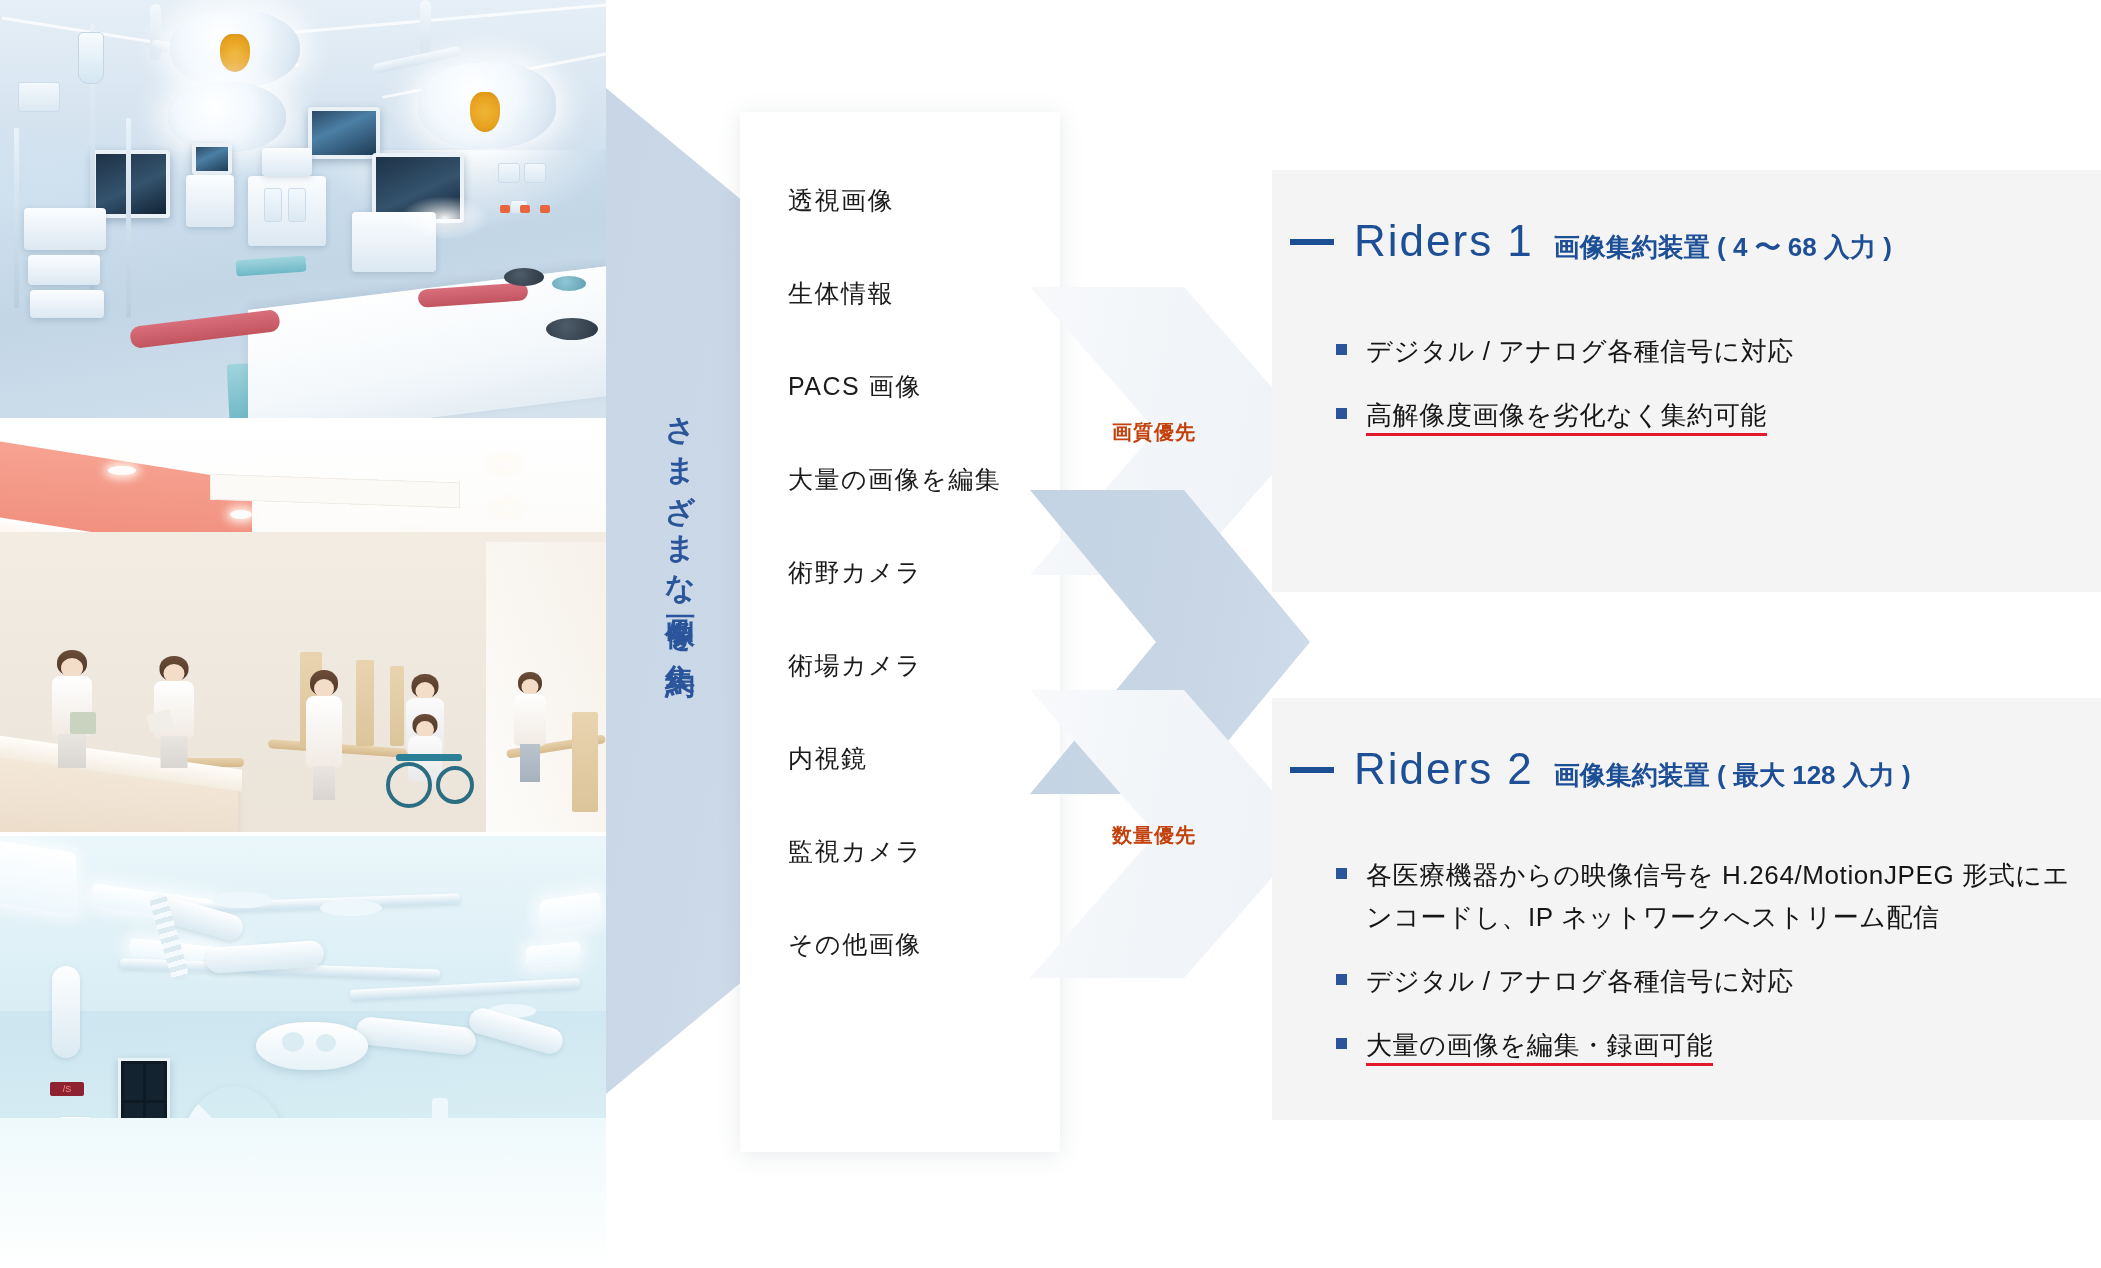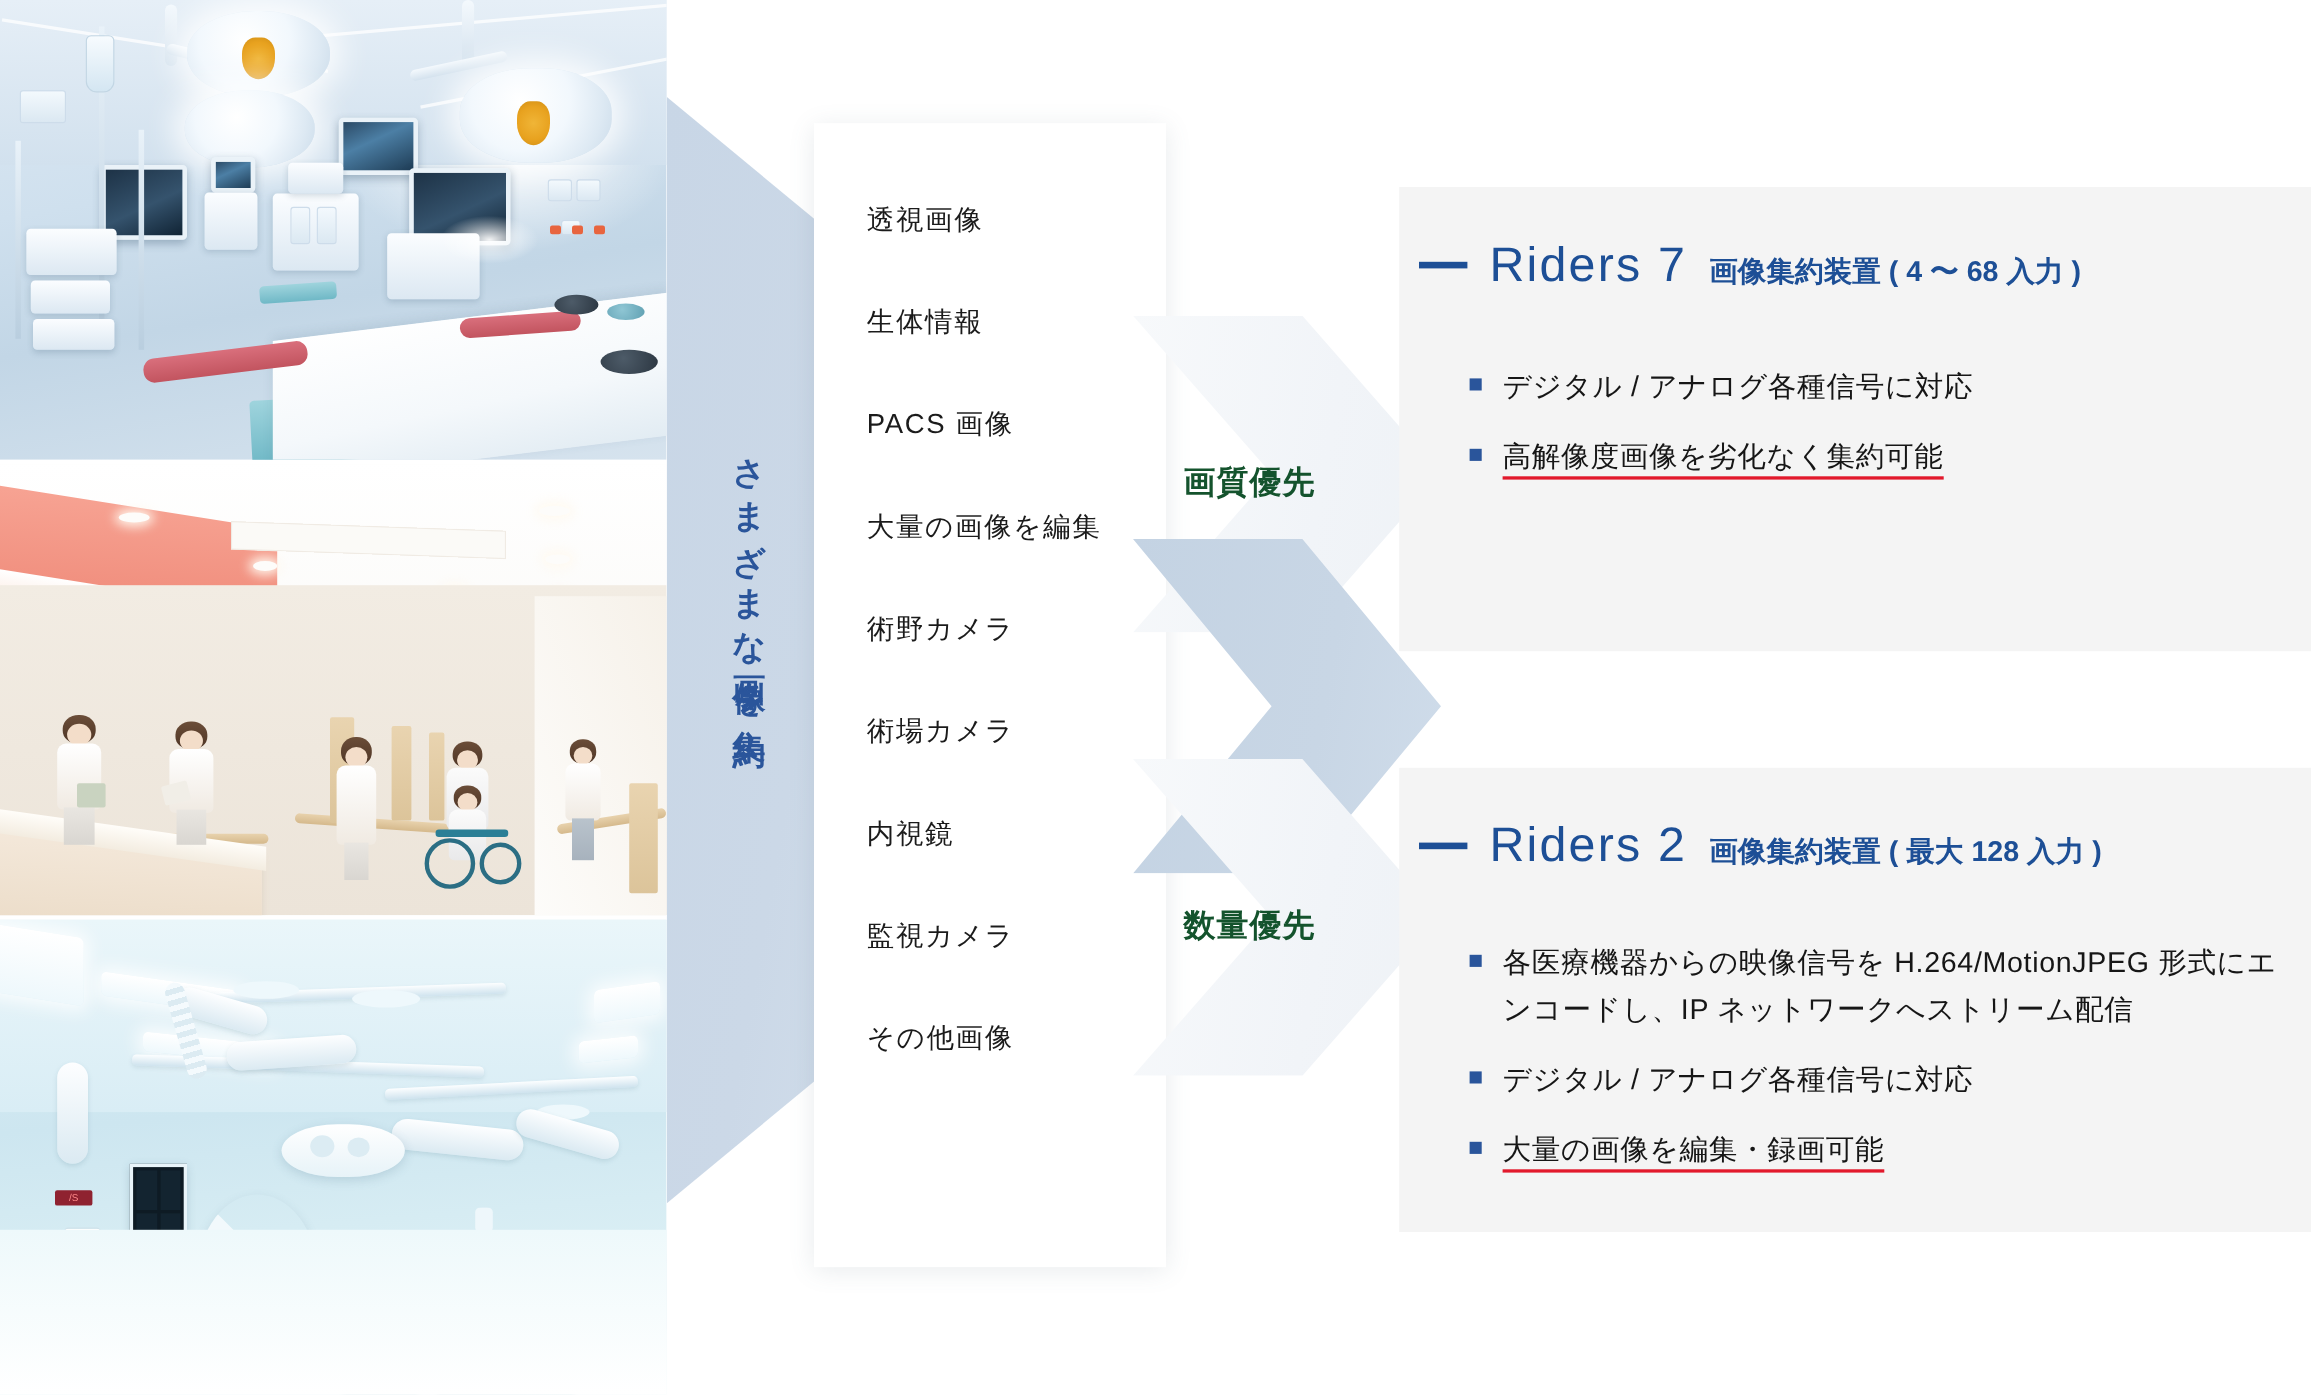--- a/index.html
+++ b/index.html
@@ -333,25 +333,26 @@
     width:280px; height:304px;
     clip-path: polygon(0 0, 55% 0, 100% 50%, 55% 100%, 0 100%, 45% 50%);
   }
   .arrow-2 {
     left:1030px; top:690px;
     width:280px; height:288px;
     clip-path: polygon(0 0, 55% 0, 100% 50%, 55% 100%, 0 100%, 45% 50%);
   }
   .arrow-label {
     position:absolute;
-    font-size:29px;
+    font-size:20px;
     font-weight:700;
-    color:#14532d;
+    color:#c2410c;
     letter-spacing:1px;
     white-space:nowrap;
+    margin-left:36px;
   }
   .arrow-label-1 { left:1076px; top:419px; }
   .arrow-label-2 { left:1076px; top:822px; }
 
   
   .rcard {
     position:absolute;
     left:1272px;
     width:829px;
     background:#f4f4f4;
@@ -653,21 +654,21 @@
   <div class="arrow arrow-light arrow-1"></div>
   <div class="arrow arrow-dark arrow-mid"></div>
   <div class="arrow arrow-light arrow-2"></div>
 
   <div class="arrow-label arrow-label-1">画質優先</div>
   <div class="arrow-label arrow-label-2">数量優先</div>
 
   <div class="rcard rcard-1">
     <div class="rhead" style="top:46px;">
       <span class="rhead-dash"></span>
-      <span class="rhead-title">Riders 7</span>
+      <span class="rhead-title">Riders 1</span>
       <span class="rhead-sub">画像集約装置 ( 4 〜 68 入力 )</span>
     </div>
     <div class="bullets" style="top:160px;">
       <div class="bullet">
         <span>デジタル / アナログ各種信号に対応</span>
       </div>
       <div class="bullet">
         <span class="ul">高解像度画像を劣化なく集約可能</span>
       </div>
     </div>

